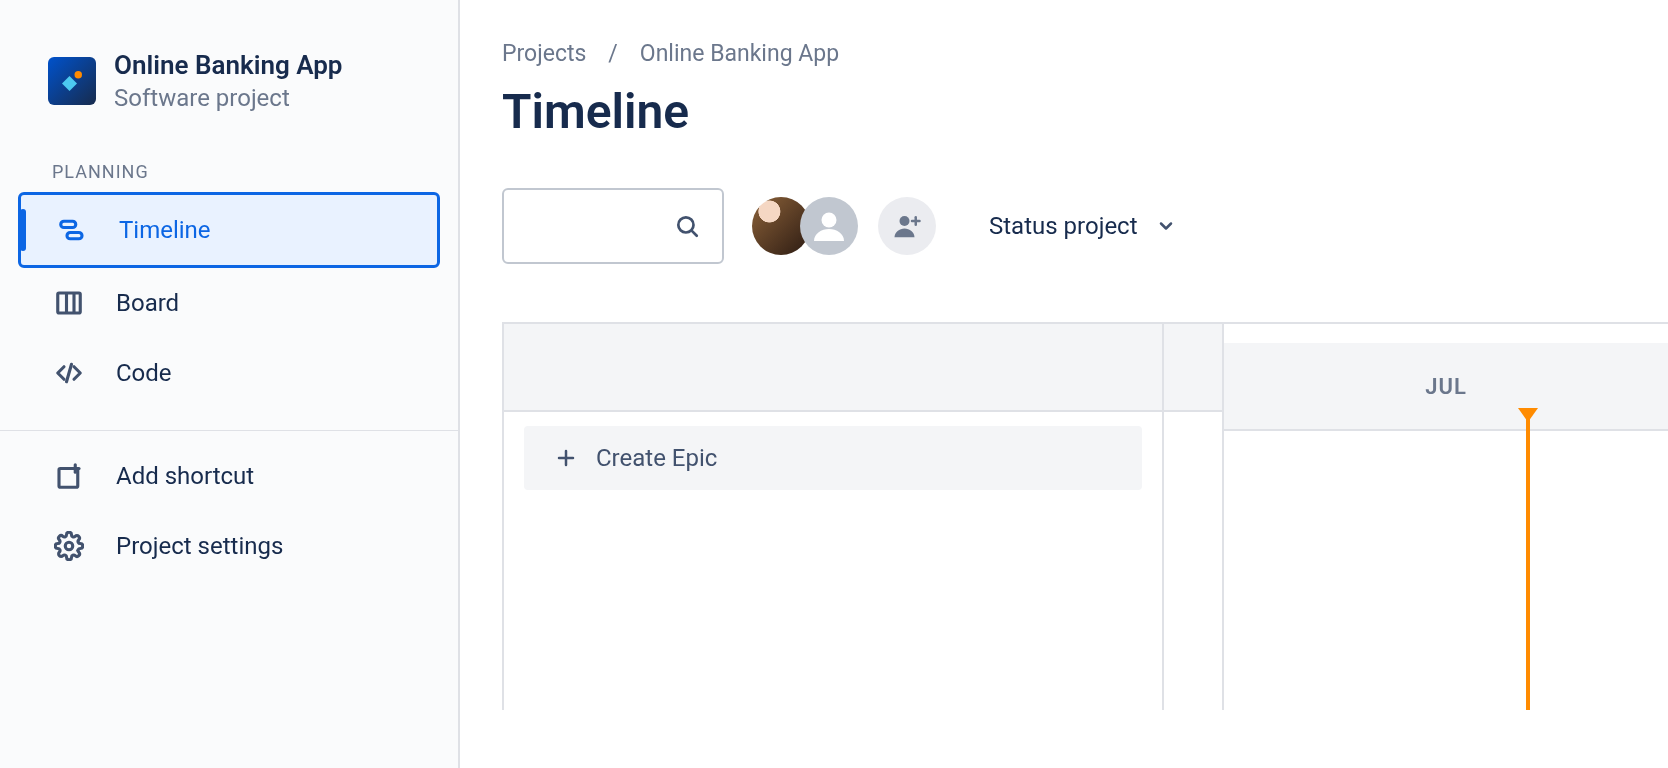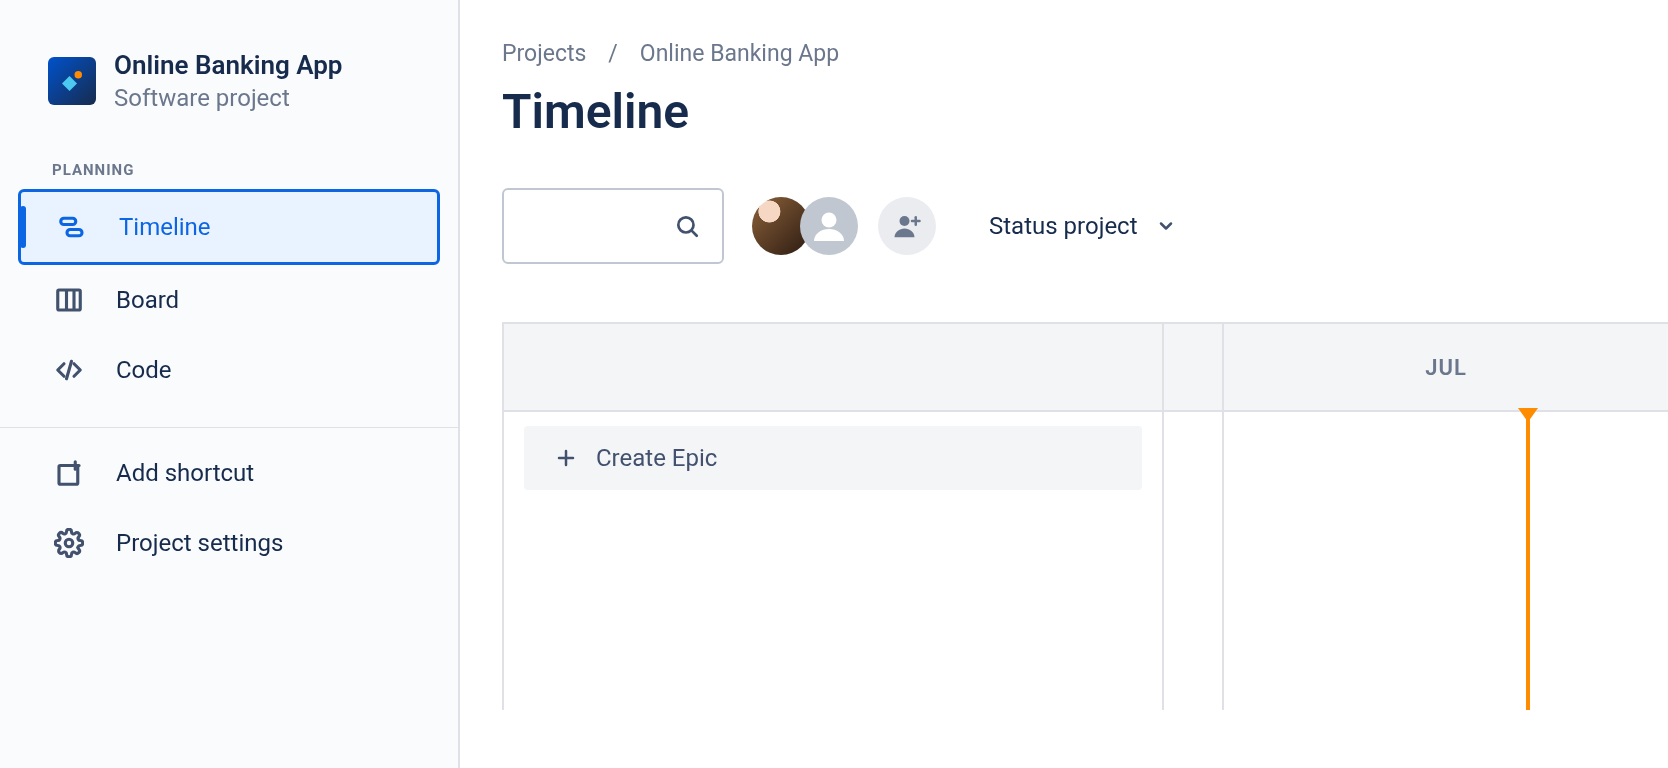--- a/index.html
+++ b/index.html
@@ -25,21 +25,21 @@
     width: 48px; height: 48px;
     background: linear-gradient(135deg,#0052CC 0%,#172B4D 100%);
     border-radius: 6px;
     display:flex;align-items:center;justify-content:center;
     flex-shrink:0;
   }
   .project-title { font-size: 26px; font-weight: 600; color:#172B4D; }
   .project-sub   { font-size: 24px; color:#6B778C; margin-top:4px;}
 
   .section-label {
-    font-size: 15px; font-weight:700; letter-spacing:1px;
+    font-size: 18px; font-weight:400; letter-spacing:1px;
     color:#6B778C;
     padding: 25px 34px 10px 34px;
   }
   .nav-item {
     display:flex; align-items:center; gap:30px;
     padding: 18px 34px;
     font-size: 24px; color:#172B4D;
     border-radius: 6px;
     cursor:pointer;
     position:relative;
@@ -93,21 +93,21 @@
     height:64px;
     display:flex; align-items:center; gap:18px;
     padding-left:30px;
     font-size:24px; color:#42526E;
     border-radius:4px;
     cursor:pointer;
   }
   .spacer-col { width:60px; border-right:2px solid #DFE1E6;}
   .spacer-col .hdr{height:88px;background:#F4F5F7;border-bottom:2px solid #DFE1E6;}
   .month-col { flex:1; position:relative;}
-  .month-header{height:88px;background:#F4F5F7;border-bottom:2px solid #DFE1E6;display:flex;align-items:center;justify-content:center;font-size:22px;color:#6B778C;font-weight:600;letter-spacing:1px;}
+  .month-header{height:88px;background:#F4F5F7;border-bottom:2px solid #DFE1E6;display:flex;align-items:center;justify-content:center;font-size:22px;color:#6B778C;font-weight:600;letter-spacing:1px;margin-top:19px;}
   .today-marker{position:absolute;top:86px;bottom:0;width:4px;background:#FF8B00;left:68%;}
   .today-marker::before{content:"";position:absolute;top:-2px;left:-8px;width:0;height:0;border-left:10px solid transparent;border-right:10px solid transparent;border-top:14px solid #FF8B00;}
 
   svg { display:block; }
 </style>
 </head>
 <body>
 
 <aside class="sidebar">
   <div class="project-header">

